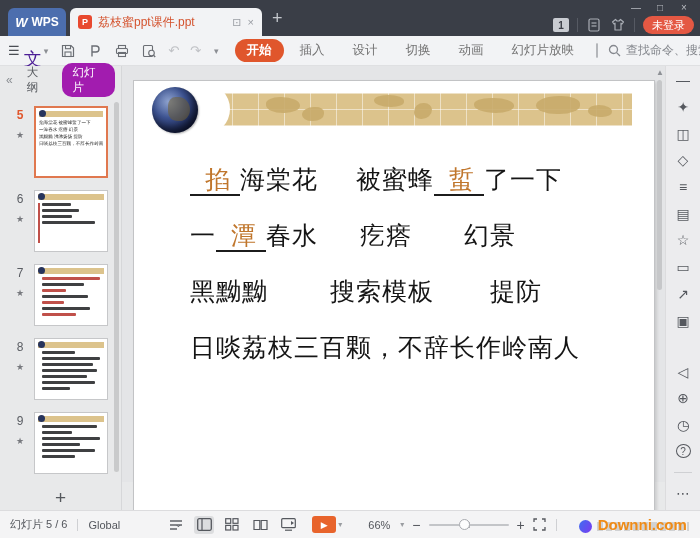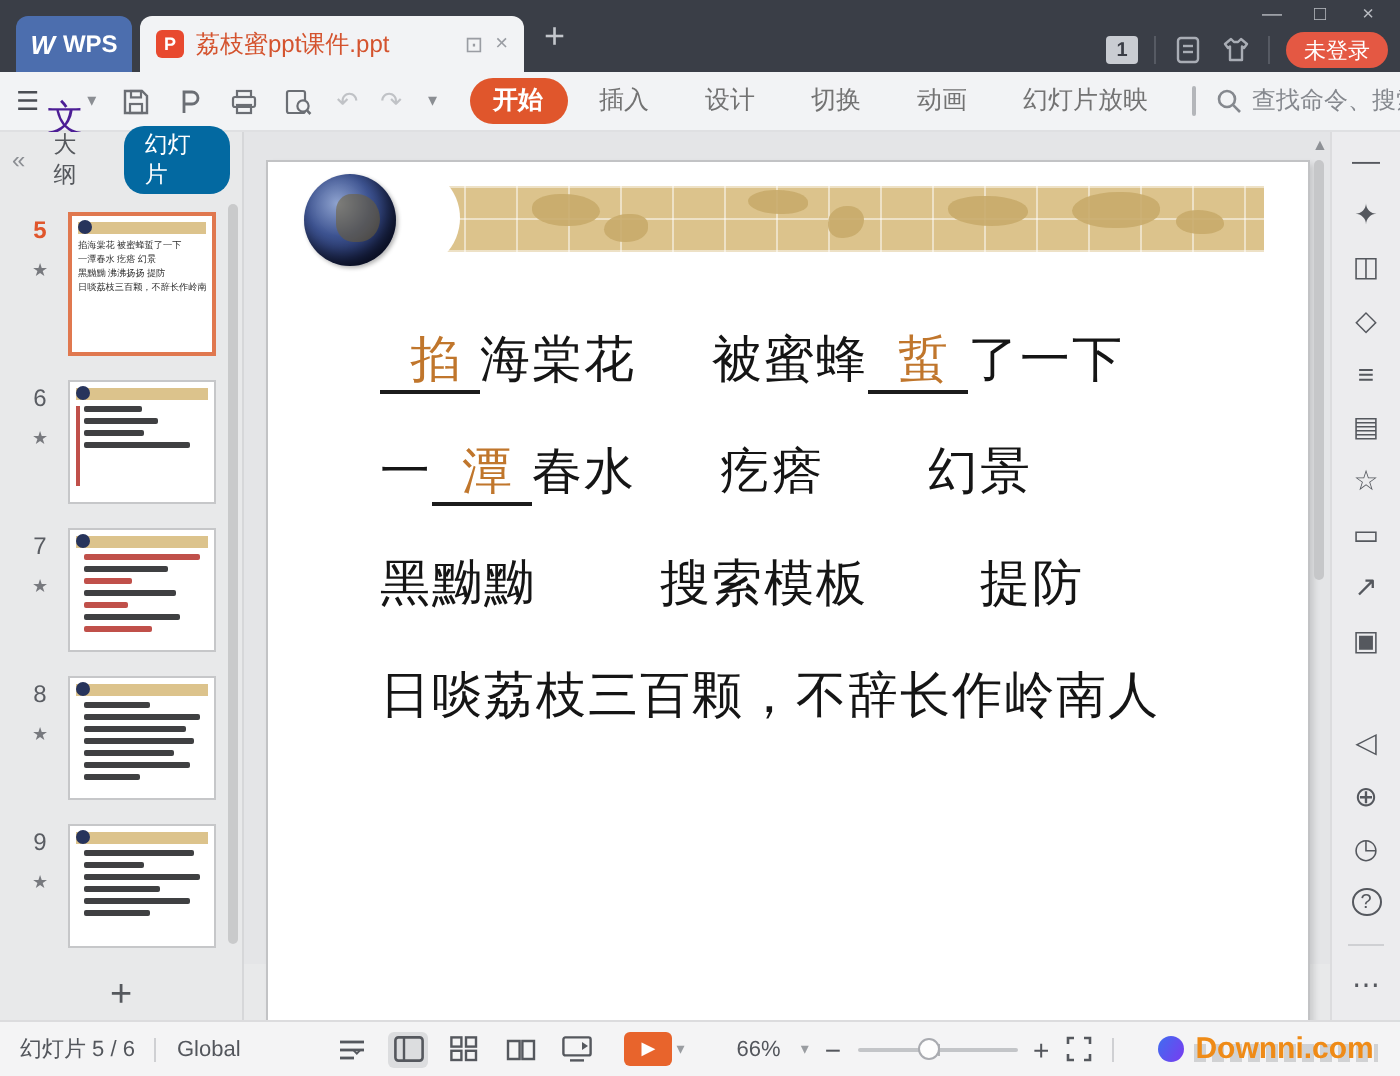--- a/index.html
+++ b/index.html
@@ -45,21 +45,21 @@
   .mtab { color:#737373; font-size:12.5px; padding:3px 12px; border-radius:12px; white-space:nowrap; }
   .mtab.active { background:#e0562c; color:#fff; font-weight:700; }
   .mi-box { width:11px; height:15px; background:#c8cacd; border-radius:2px; border:1px solid #b4b6ba; margin:0 10px; }
   .search-cmd { display:flex; align-items:center; gap:5px; color:#85888e; font-size:12px; white-space:nowrap; }
 
   
   .sidebar { position:absolute; top:66px; left:0; bottom:28px; width:122px; background:#e8e9ea; border-right:1px solid #d6d7d9; }
   .sb-header { height:28px; display:flex; align-items:center; padding:0 6px; gap:8px; }
   .sb-collapse { color:#8b8e93; font-size:12px; }
   .sb-tab { font-size:11.5px; color:#55585d; margin-left:6px; }
-  .sb-tab.pill { background:#0369a1; color:#fff; border-radius:10px; padding:2px 10px; }
+  .sb-tab.pill { background:#a21caf; color:#fff; border-radius:10px; padding:2px 10px; }
   .thumb-list { position:absolute; top:30px; left:0; right:0; bottom:26px; padding:10px 0 0 6px; overflow:hidden; }
   .thumb-row { display:flex; margin-bottom:12px; }
   .thumb-side { width:28px; display:flex; flex-direction:column; align-items:center; padding-top:2px; }
   .thumb-num { font-size:12px; color:#5a5d63; }
   .thumb-num.sel { color:#e0562c; font-weight:700; }
   .thumb-star { font-size:9px; color:#77797e; margin-top:8px; }
   .thumb-box { width:74px; background:#fff; border:1px solid #c6c7c9; padding:3px 3px; position:relative; }
   .thumb-box.sel { border:2px solid #e0784f; }
   .thumb-banner { height:6px; background:#dcc38c; margin-bottom:2px; position:relative; }
   .thumb-banner::before { content:""; position:absolute; left:0; top:-1px; width:7px; height:7px;
@@ -123,21 +123,21 @@
   .play-btn { width:24px; height:17px; background:#e8642c; border-radius:3px; color:#fff; font-size:9px;
               display:flex; align-items:center; justify-content:center; margin-left:14px; }
   .mini-caret { color:#9a9da1; font-size:8px; margin-left:2px; }
   .zoom-group { display:flex; align-items:center; gap:8px; margin-left:26px; }
   .zoom-track { position:relative; width:80px; height:2px; background:#c3c5c8; border-radius:1px; }
   .zoom-tick { position:absolute; left:50%; top:-2px; width:1px; height:6px; background:#b0b2b5; }
   .zoom-handle { position:absolute; left:38%; top:-5px; width:11px; height:11px; border-radius:50%;
                  background:#fdfdfd; border:1px solid #a9abb0; }
   .zoom-sign { font-size:14px; color:#53565c; }
   .fit-ic { width:13px; height:13px; }
-  .watermark { display:flex; align-items:center; gap:6px; margin-left:12px; position:relative; }
+  .watermark { display:flex; align-items:flex-end; gap:6px; margin-left:12px; position:relative; }
   .wm-smudge { position:absolute; left:18px; top:6px; width:92px; height:9px; opacity:.55;
                background:repeating-linear-gradient(90deg,#b4b6b8 0 6px, transparent 6px 9px); }
   .wm-dot { width:13px; height:13px; border-radius:50%; background:linear-gradient(120deg,#3f6df0,#7a3bf0); }
   .wm-text { color:#ef8b17; font-size:15px; font-weight:700; position:relative; }
 
   svg { overflow:visible; }
 </style>
 </head>
 <body>
 

